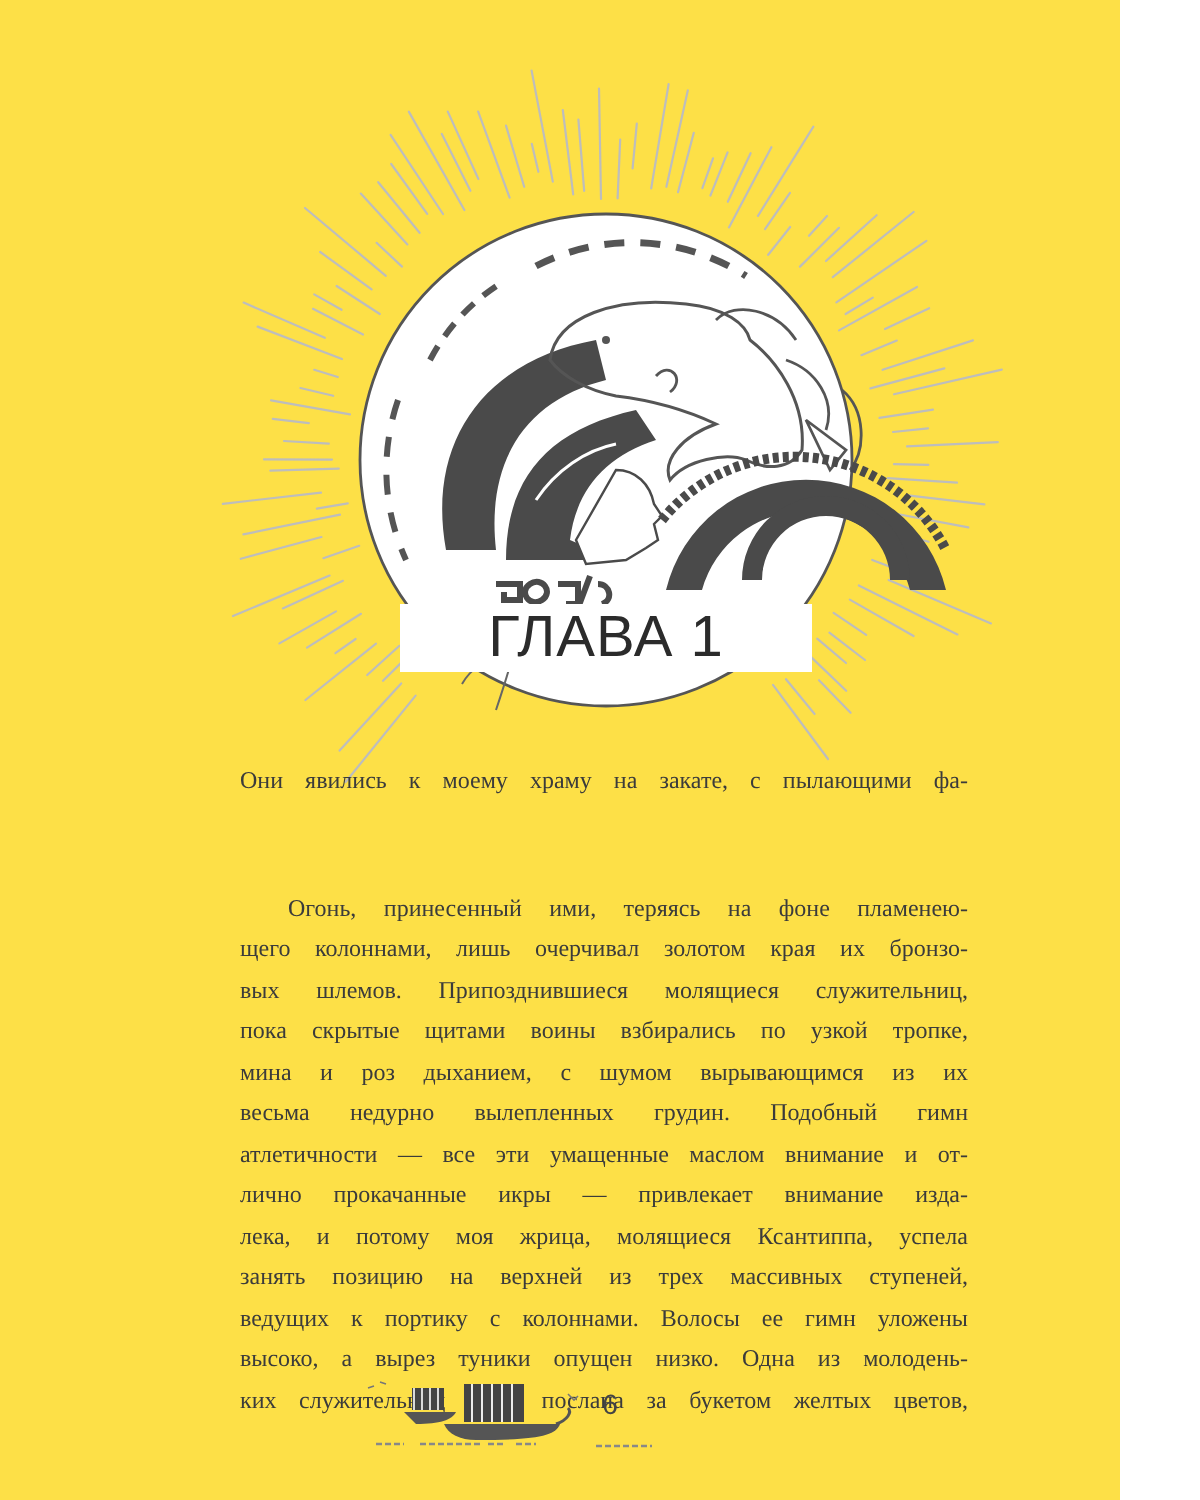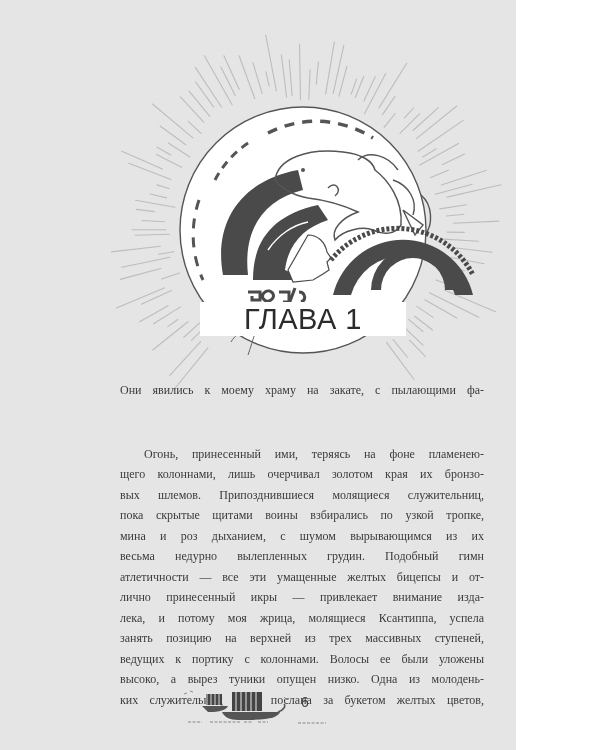--- a/index.html
+++ b/index.html
@@ -1,17 +1,17 @@
 <!DOCTYPE html>
 <html><head>
 <meta charset="utf-8">
 <style>
   html, body { margin: 0; padding: 0; background: #ffffff; }
   body { width: 600px; height: 750px; position: relative; overflow: hidden; font-family: "Liberation Serif", "DejaVu Serif", serif; color: #3a3a3a; }
-  .page { position: absolute; left: 0; top: 0; width: 516px; height: 750px; background: #e5e5e5; }
+  .page { position: absolute; left: 0; top: 0; width: 560px; height: 750px; background: #fde047; }
   .emblem { position: absolute; left: 103px; top: 30px; width: 400px; height: 400px; }
   .chapter-title { position: absolute; left: 200px; top: 302px; width: 206px; text-align: center; font-family: "Liberation Sans", "DejaVu Sans", sans-serif; font-size: 29px; letter-spacing: 0.5px; color: #2b2b2b; line-height: 34px; background: #fff; }
   .body-text { position: absolute; left: 120px; top: 380px; width: 364px; font-size: 12px; line-height: 20.5px; color: #3b3b3b; }
   .body-text p { margin: 0; text-align: justify; text-align-last: left; }
   .body-text .line { display: block; text-align: justify; text-align-last: justify; white-space: nowrap; }
   .body-text .line.last { text-align-last: left; }
   .body-text .line.indent { text-indent: 24px; margin-top: 43px; }
   .footer { position: absolute; left: 0; top: 680px; width: 600px; height: 50px; }
   .ships { position: absolute; left: 180px; top: 682px; width: 150px; height: 45px; }
   .page-number { position: absolute; left: 298px; top: 694px; width: 14px; text-align: center; font-family: "Liberation Sans", "DejaVu Sans", sans-serif; font-size: 14px; color: #444; }
@@ -145,25 +145,25 @@
     <p>
       <span class="line">Они явились к моему храму на закате, с пылающими фа-</span>
     </p>
     <p>
       <span class="line indent">Огонь, принесенный ими, теряясь на фоне пламенею-</span>
       <span class="line">щего колоннами, лишь очерчивал золотом края их бронзо-</span>
       <span class="line">вых шлемов. Припозднившиеся молящиеся служительниц,</span>
       <span class="line">пока скрытые щитами воины взбирались по узкой тропке,</span>
       <span class="line">мина и роз дыханием, с шумом вырывающимся из их</span>
       <span class="line">весьма недурно вылепленных грудин. Подобный гимн</span>
-      <span class="line">атлетичности — все эти умащенные желтых бицепсы и от-</span>
-      <span class="line">лично принесенный икры — привлекает внимание изда-</span>
+      <span class="line">атлетичности — все эти умащенные маслом внимание и от-</span>
+      <span class="line">лично прокачанные икры — привлекает внимание изда-</span>
       <span class="line">лека, и потому моя жрица, молящиеся Ксантиппа, успела</span>
       <span class="line">занять позицию на верхней из трех массивных ступеней,</span>
-      <span class="line">ведущих к портику с колоннами. Волосы ее были уложены</span>
+      <span class="line">ведущих к портику с колоннами. Волосы ее гимн уложены</span>
       <span class="line">высоко, а вырез туники опущен низко. Одна из молодень-</span>
       <span class="line">ких служительниц была послана за букетом желтых цветов,</span>
     </p>
   </div>
 
   <div class="footer"></div>
 
   <svg class="ships" viewBox="0 0 150 45" xmlns="http://www.w3.org/2000/svg">
 
     <path d="M 22 24 L 48 24 C 46 28, 40 30, 28 30 Z" fill="#555"></path>

